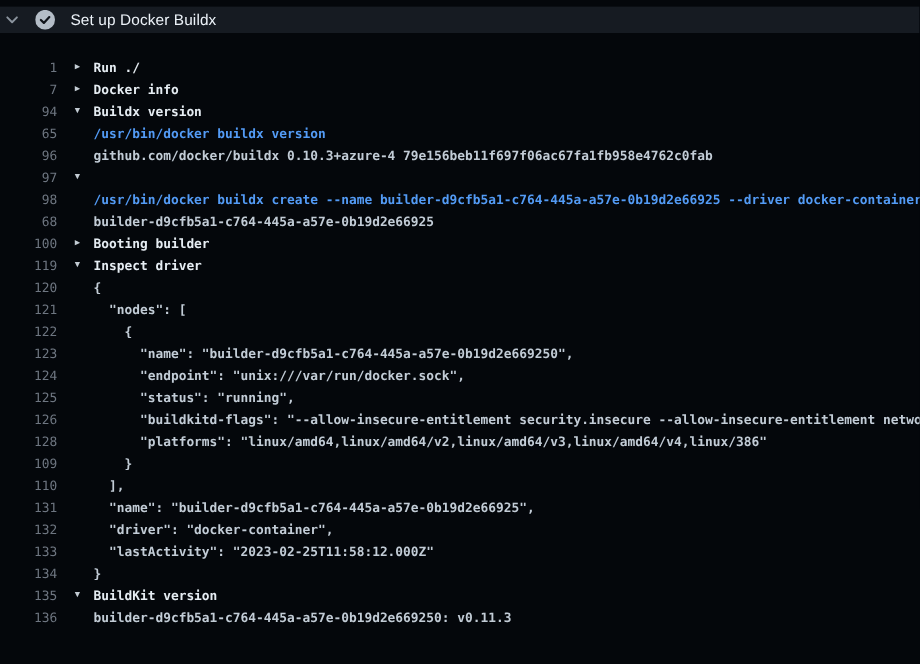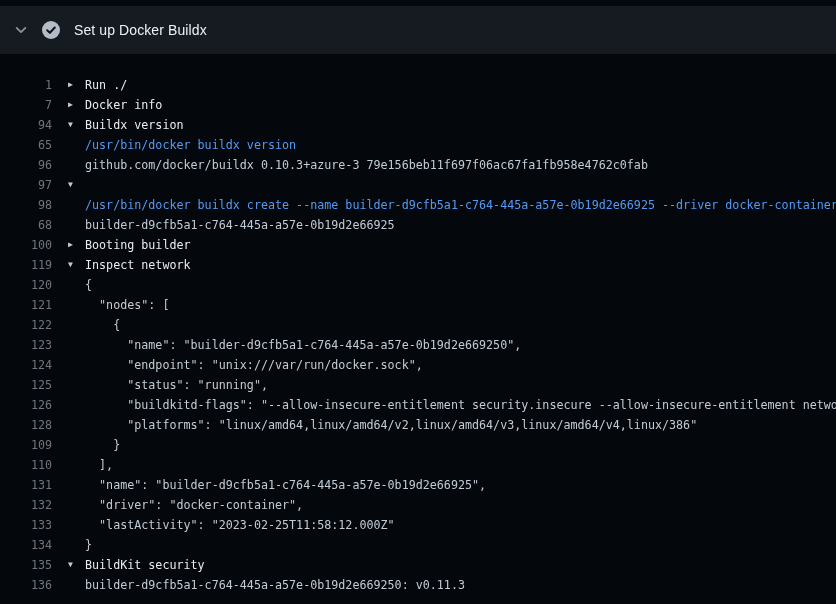--- a/index.html
+++ b/index.html
@@ -9,24 +9,24 @@
     --chevron:#8b949e; --twisty:#c3ccd4;
   }
   *{box-sizing:border-box;}
   html,body{margin:0;padding:0;}
   body{
     width:836px;height:604px;overflow:hidden;
     background:var(--page-bg);
     font-family:"Liberation Sans",sans-serif;
   }
   .step-header{
-    margin-top:6px;height:48px;width:836px;
+    margin-top:6px;height:24px;width:836px;
     background:var(--header-bg);
     display:flex;align-items:center;
-    padding:0 14px;cursor:pointer;
+    padding:0 4px;cursor:pointer;
   }
   .chev{flex:none;width:14px;height:14px;margin-right:14px;display:block;}
   .status{flex:none;width:18px;height:18px;margin-right:14px;display:block;}
   .step-title{
     color:var(--title-text);font-size:14px;font-weight:500;letter-spacing:.1px;
     white-space:nowrap;
   }
   .log{
     padding-top:21px;
     font-family:"DejaVu Sans Mono","Liberation Mono",monospace;
@@ -37,21 +37,21 @@
   }
   .num{
     flex:none;width:52px;text-align:right;
     color:var(--line-number);cursor:pointer;
   }
   .twisty{
     flex:none;width:17px;margin-left:16px;
     color:var(--twisty);font-size:8px;line-height:20px;
   }
   .row.group-collapsed .twisty,.row.group-expanded .twisty{cursor:pointer;}
-  .text{color:var(--output-text);}
+  .text{color:var(--output-text);font-weight:bold;}
   .row.group-collapsed .text,.row.group-expanded .text{color:var(--group-text);cursor:pointer;}
   .row.command .text{color:var(--command-text);}
 </style>
 </head>
 <body>
 
 <div>
   <div class="step-header">
     <svg class="chev" viewBox="0 0 16 16">
       <path d="M3 5.5 L8 10.5 L13 5.5" fill="none" stroke="#8b949e" stroke-width="2" stroke-linecap="round" stroke-linejoin="round"></path>
@@ -79,21 +79,21 @@
     <span class="text">Buildx version</span>
   </div>
       <div class="row command">
     <span class="num">65</span>
     <span class="twisty"></span>
     <span class="text">/usr/bin/docker buildx version</span>
   </div>
       <div class="row output">
     <span class="num">96</span>
     <span class="twisty"></span>
-    <span class="text">github.com/docker/buildx 0.10.3+azure-3 79e156beb11f697f06ac67fa1fb958e4762c0fab</span>
+    <span class="text">github.com/docker/buildx 0.10.3+azure-4 79e156beb11f697f06ac67fa1fb958e4762c0fab</span>
   </div>
       <div class="row group-expanded">
     <span class="num">97</span>
     <span class="twisty">▼</span>
   </div>
       <div class="row command">
     <span class="num">98</span>
     <span class="twisty"></span>
     <span class="text">/usr/bin/docker buildx create --name builder-d9cfb5a1-c764-445a-a57e-0b19d2e66925 --driver docker-container</span>
   </div>
@@ -103,21 +103,21 @@
     <span class="text">builder-d9cfb5a1-c764-445a-a57e-0b19d2e66925</span>
   </div>
       <div class="row group-collapsed">
     <span class="num">100</span>
     <span class="twisty">▶</span>
     <span class="text">Booting builder</span>
   </div>
       <div class="row group-expanded">
     <span class="num">119</span>
     <span class="twisty">▼</span>
-    <span class="text">Inspect network</span>
+    <span class="text">Inspect driver</span>
   </div>
       <div class="row output">
     <span class="num">120</span>
     <span class="twisty"></span>
     <span class="text">{</span>
   </div>
       <div class="row output">
     <span class="num">121</span>
     <span class="twisty"></span>
     <span class="text">  "nodes": [</span>
@@ -178,21 +178,21 @@
     <span class="text">  "lastActivity": "2023-02-25T11:58:12.000Z"</span>
   </div>
       <div class="row output">
     <span class="num">134</span>
     <span class="twisty"></span>
     <span class="text">}</span>
   </div>
       <div class="row group-expanded">
     <span class="num">135</span>
     <span class="twisty">▼</span>
-    <span class="text">BuildKit security</span>
+    <span class="text">BuildKit version</span>
   </div>
       <div class="row output">
     <span class="num">136</span>
     <span class="twisty"></span>
     <span class="text">builder-d9cfb5a1-c764-445a-a57e-0b19d2e669250: v0.11.3</span>
   </div>
     </div>
 </div>
 
 </body></html>

